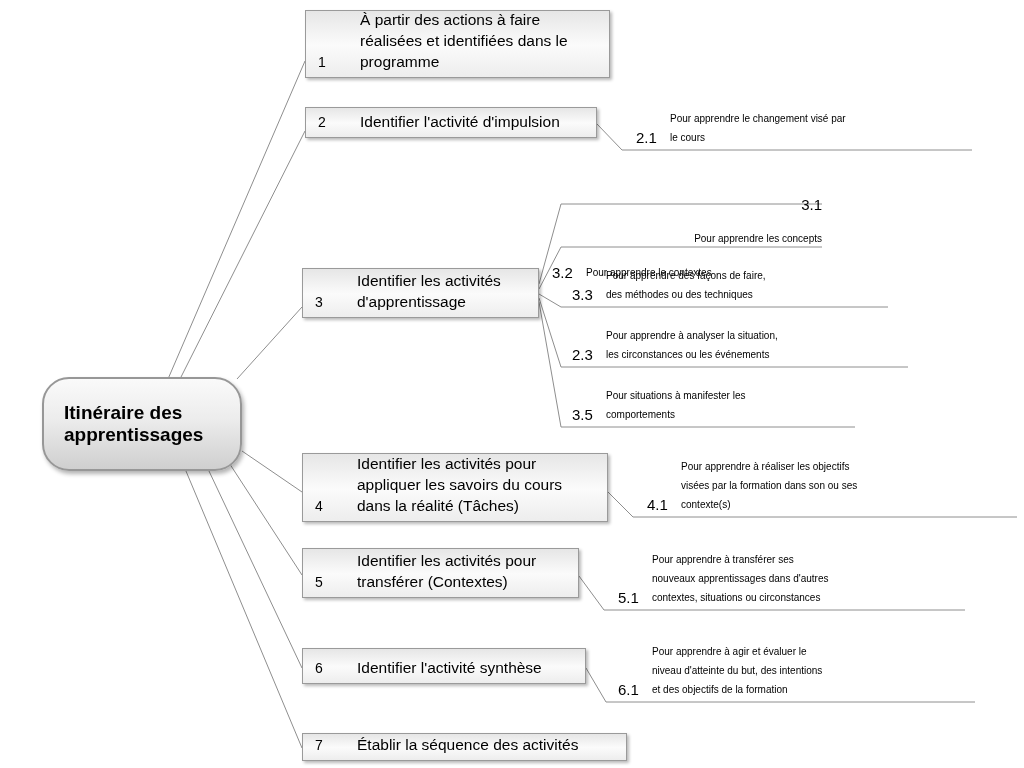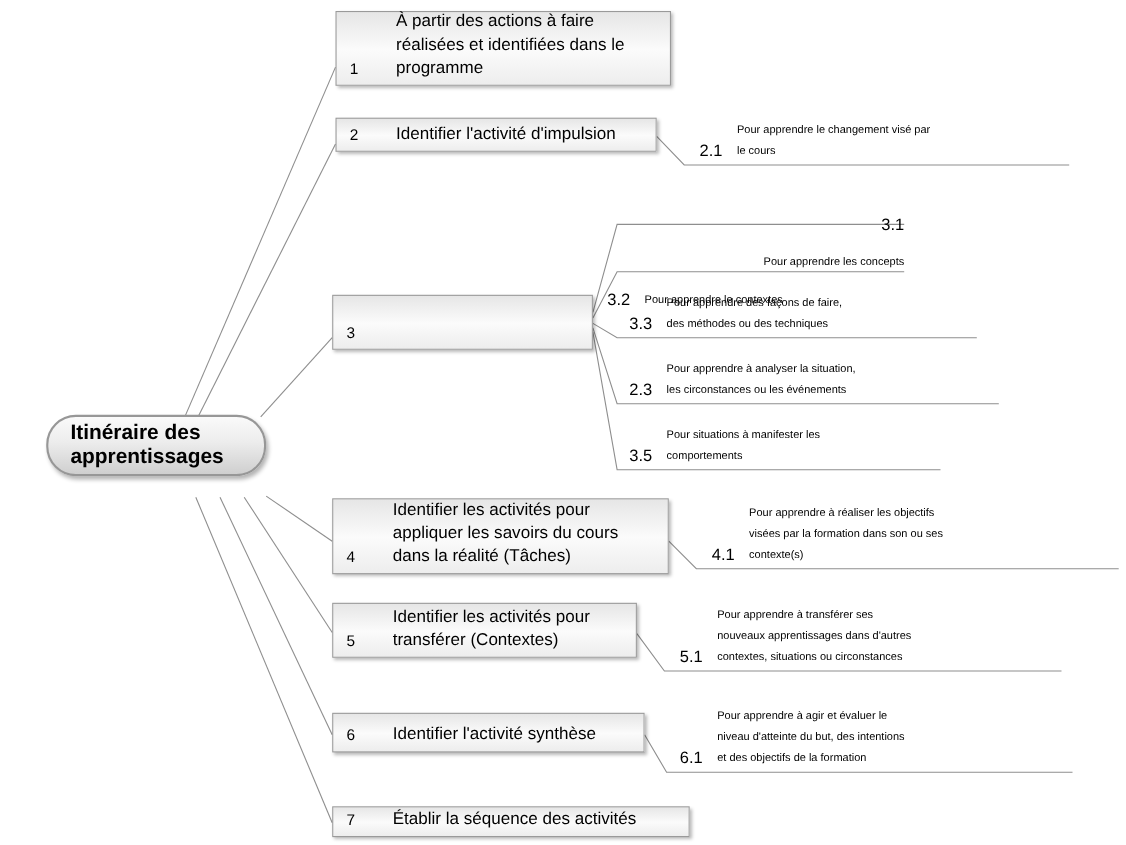--- a/index.html
+++ b/index.html
@@ -43,21 +43,21 @@
     font-size:15px;line-height:19px;
   }
   .leaf-label{
     flex:1;
     font-size:10px;line-height:19px;
     white-space:pre-line;
   }
 
   
   .root-node{
-    position:absolute;left:42px;top:377px;width:200px;height:56px;z-index:2;
+    position:absolute;left:42px;top:377px;width:200px;height:94px;z-index:2;
     border:2px solid #979797;border-radius:27px;
     background:linear-gradient(180deg,#fafafa 0%,#ececec 45%,#cfcfcf 100%);
     box-shadow:2px 3px 4px rgba(0,0,0,0.30);
     display:flex;align-items:center;
     box-sizing:border-box;
   }
   .root-label{
     padding-left:20px;
     font-weight:bold;font-size:19px;line-height:22px;
     white-space:pre-line;
@@ -124,20 +124,22 @@
 programme</span>
   </div>
 
   <div class="node-box" id="box2">
     <span class="node-num">2</span>
     <span class="node-label">Identifier l'activité d'impulsion</span>
   </div>
 
   <div class="node-box" id="box3">
     <span class="node-num">3</span>
+    <span class="node-label">Identifier les activités
+d'apprentissage</span>
   </div>
 
   <div class="node-box" id="box4">
     <span class="node-num">4</span>
     <span class="node-label">Identifier les activités pour
 appliquer les savoirs du cours
 dans la réalité (Tâches)</span>
   </div>
 
   <div class="node-box" id="box5">

